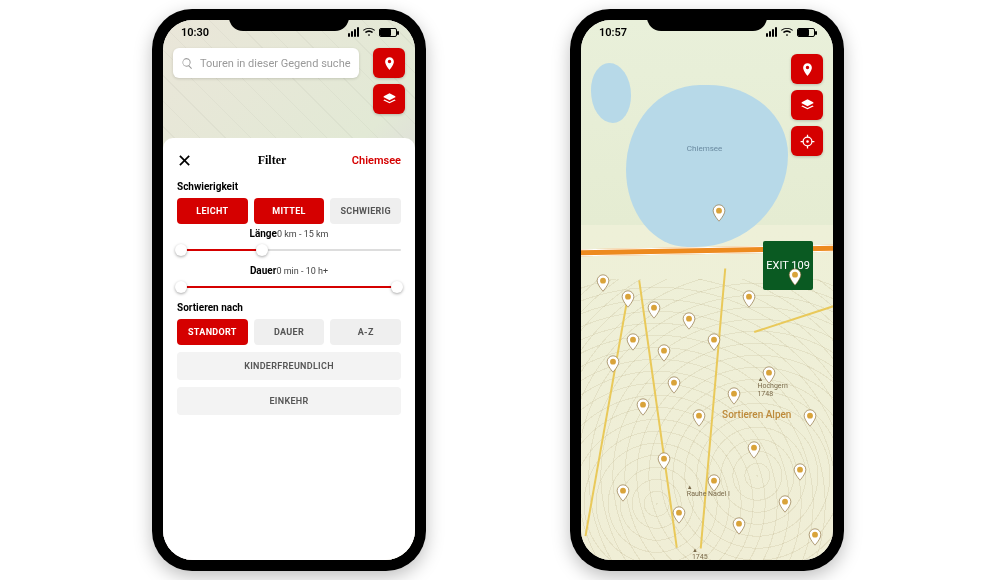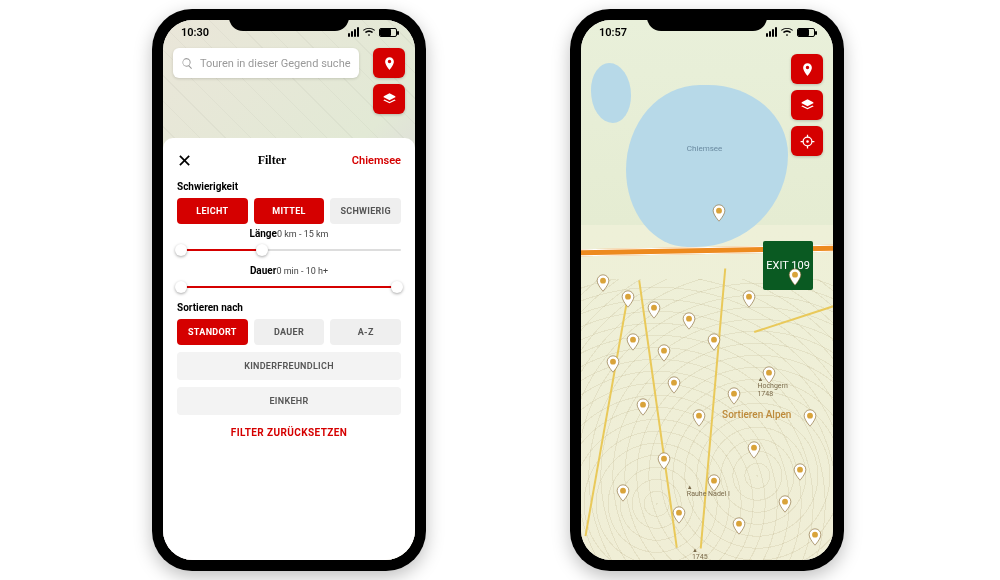--- a/index.html
+++ b/index.html
@@ -168,21 +168,20 @@
       <div class="sec-label" style="margin-top:8px">Sortieren nach</div>
       <div class="seg">
         <div class="chip on">STANDORT</div>
         <div class="chip off">DAUER</div>
         <div class="chip off">A-Z</div>
       </div>
 
       <div class="opt-btn">KINDERFREUNDLICH</div>
       <div class="opt-btn">EINKEHR</div>
 
-      <div class="reset">FILTER ZURÜCKSETZEN</div>
     </div>
   </div>
 </div>
 
 <div class="phone right">
   <div class="notch"></div>
   <div class="screen">
 
     <div class="rmap">
       <div class="land"></div>

